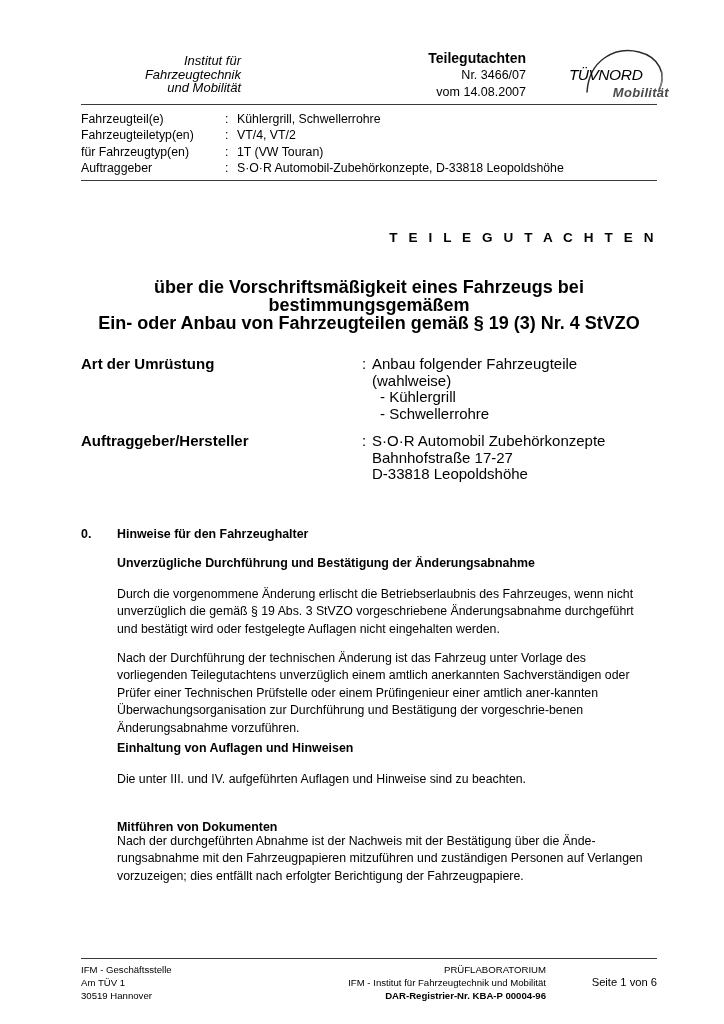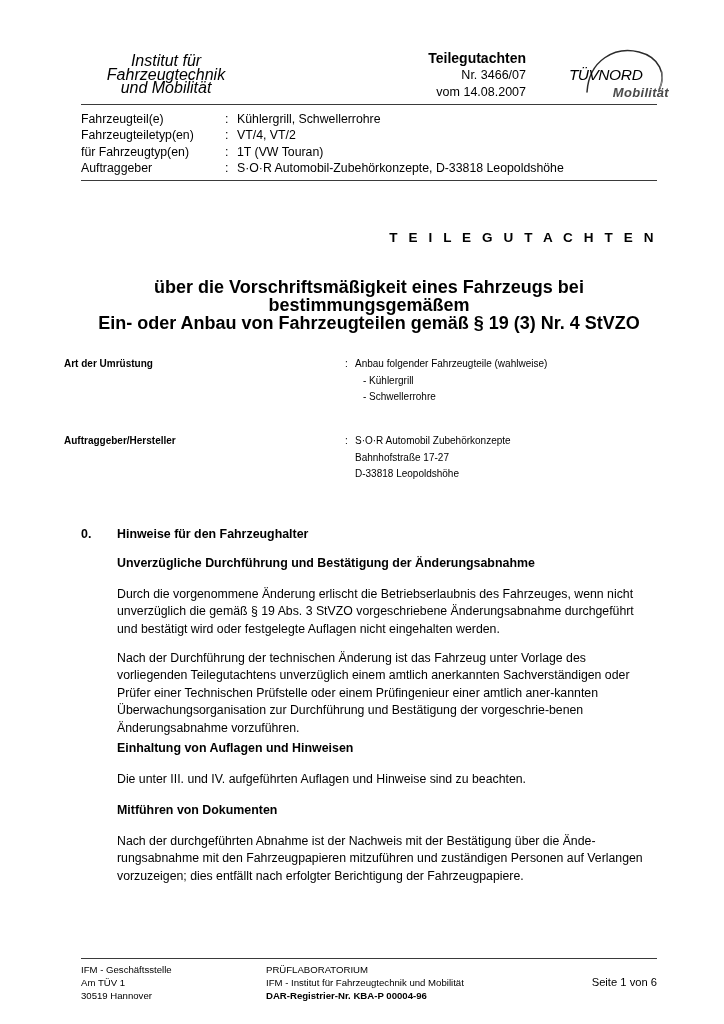--- a/index.html
+++ b/index.html
@@ -29,23 +29,23 @@
     left: 81px;
     top: 48px;
     width: 576px;
     height: 55px;
   }
   .header-institute {
     position: absolute;
     left: 10px;
     top: 6px;
     width: 150px;
-    text-align: center;
+    text-align: right;
     font-style: italic;
-    font-size: 16px;
+    font-size: 13px;
     line-height: 13.5px;
   }
   .header-center {
     position: absolute;
     left: 185px;
     top: 2px;
     width: 260px;
     text-align: right;
   }
   .header-title {
@@ -134,23 +134,23 @@
     width: 576px;
     text-align: center;
     font-size: 18px;
     font-weight: bold;
     line-height: 18px;
   }
 
   
   .block {
     position: absolute;
-    left: 64px;
-    width: 576px;
-    font-size: 10px;
+    left: 81px;
+    width: 576px;
+    font-size: 15px;
     line-height: 16.6px;
   }
   .block-umruestung { top: 356px; }
   .block-auftrag    { top: 433px; }
   .block-row { display: flex; }
   .block-label {
     width: 281px;
     flex: none;
     font-weight: bold;
   }
@@ -182,21 +182,21 @@
     font-size: 12.3px;
     line-height: 17.4px;
   }
 
   .s0-head    { top: 527px; }
   .s0-sub1    { top: 556px; }
   .s0-p1      { top: 586px; }
   .s0-p2      { top: 650px; }
   .s0-sub2    { top: 741px; }
   .s0-p3      { top: 771px; }
-  .s0-sub3    { top: 803px; }
+  .s0-sub3    { top: 820px; }
   .s0-p4      { top: 833px; }
 
   
   .footer {
     position: absolute;
     left: 81px;
     top: 963px;
     width: 576px;
     height: 54px;
     font-size: 9.6px;
@@ -206,21 +206,21 @@
     position: absolute;
     left: 0;
     top: 0;
     width: 185px;
   }
   .footer-center {
     position: absolute;
     left: 185px;
     top: 0;
     width: 280px;
-    text-align: left;
+    text-align: right;
   }
   .footer-center .bold { font-weight: bold; }
   .footer-right {
     position: absolute;
     right: 0;
     top: 13px;
     width: 120px;
     text-align: right;
     font-size: 11.2px;
   }

